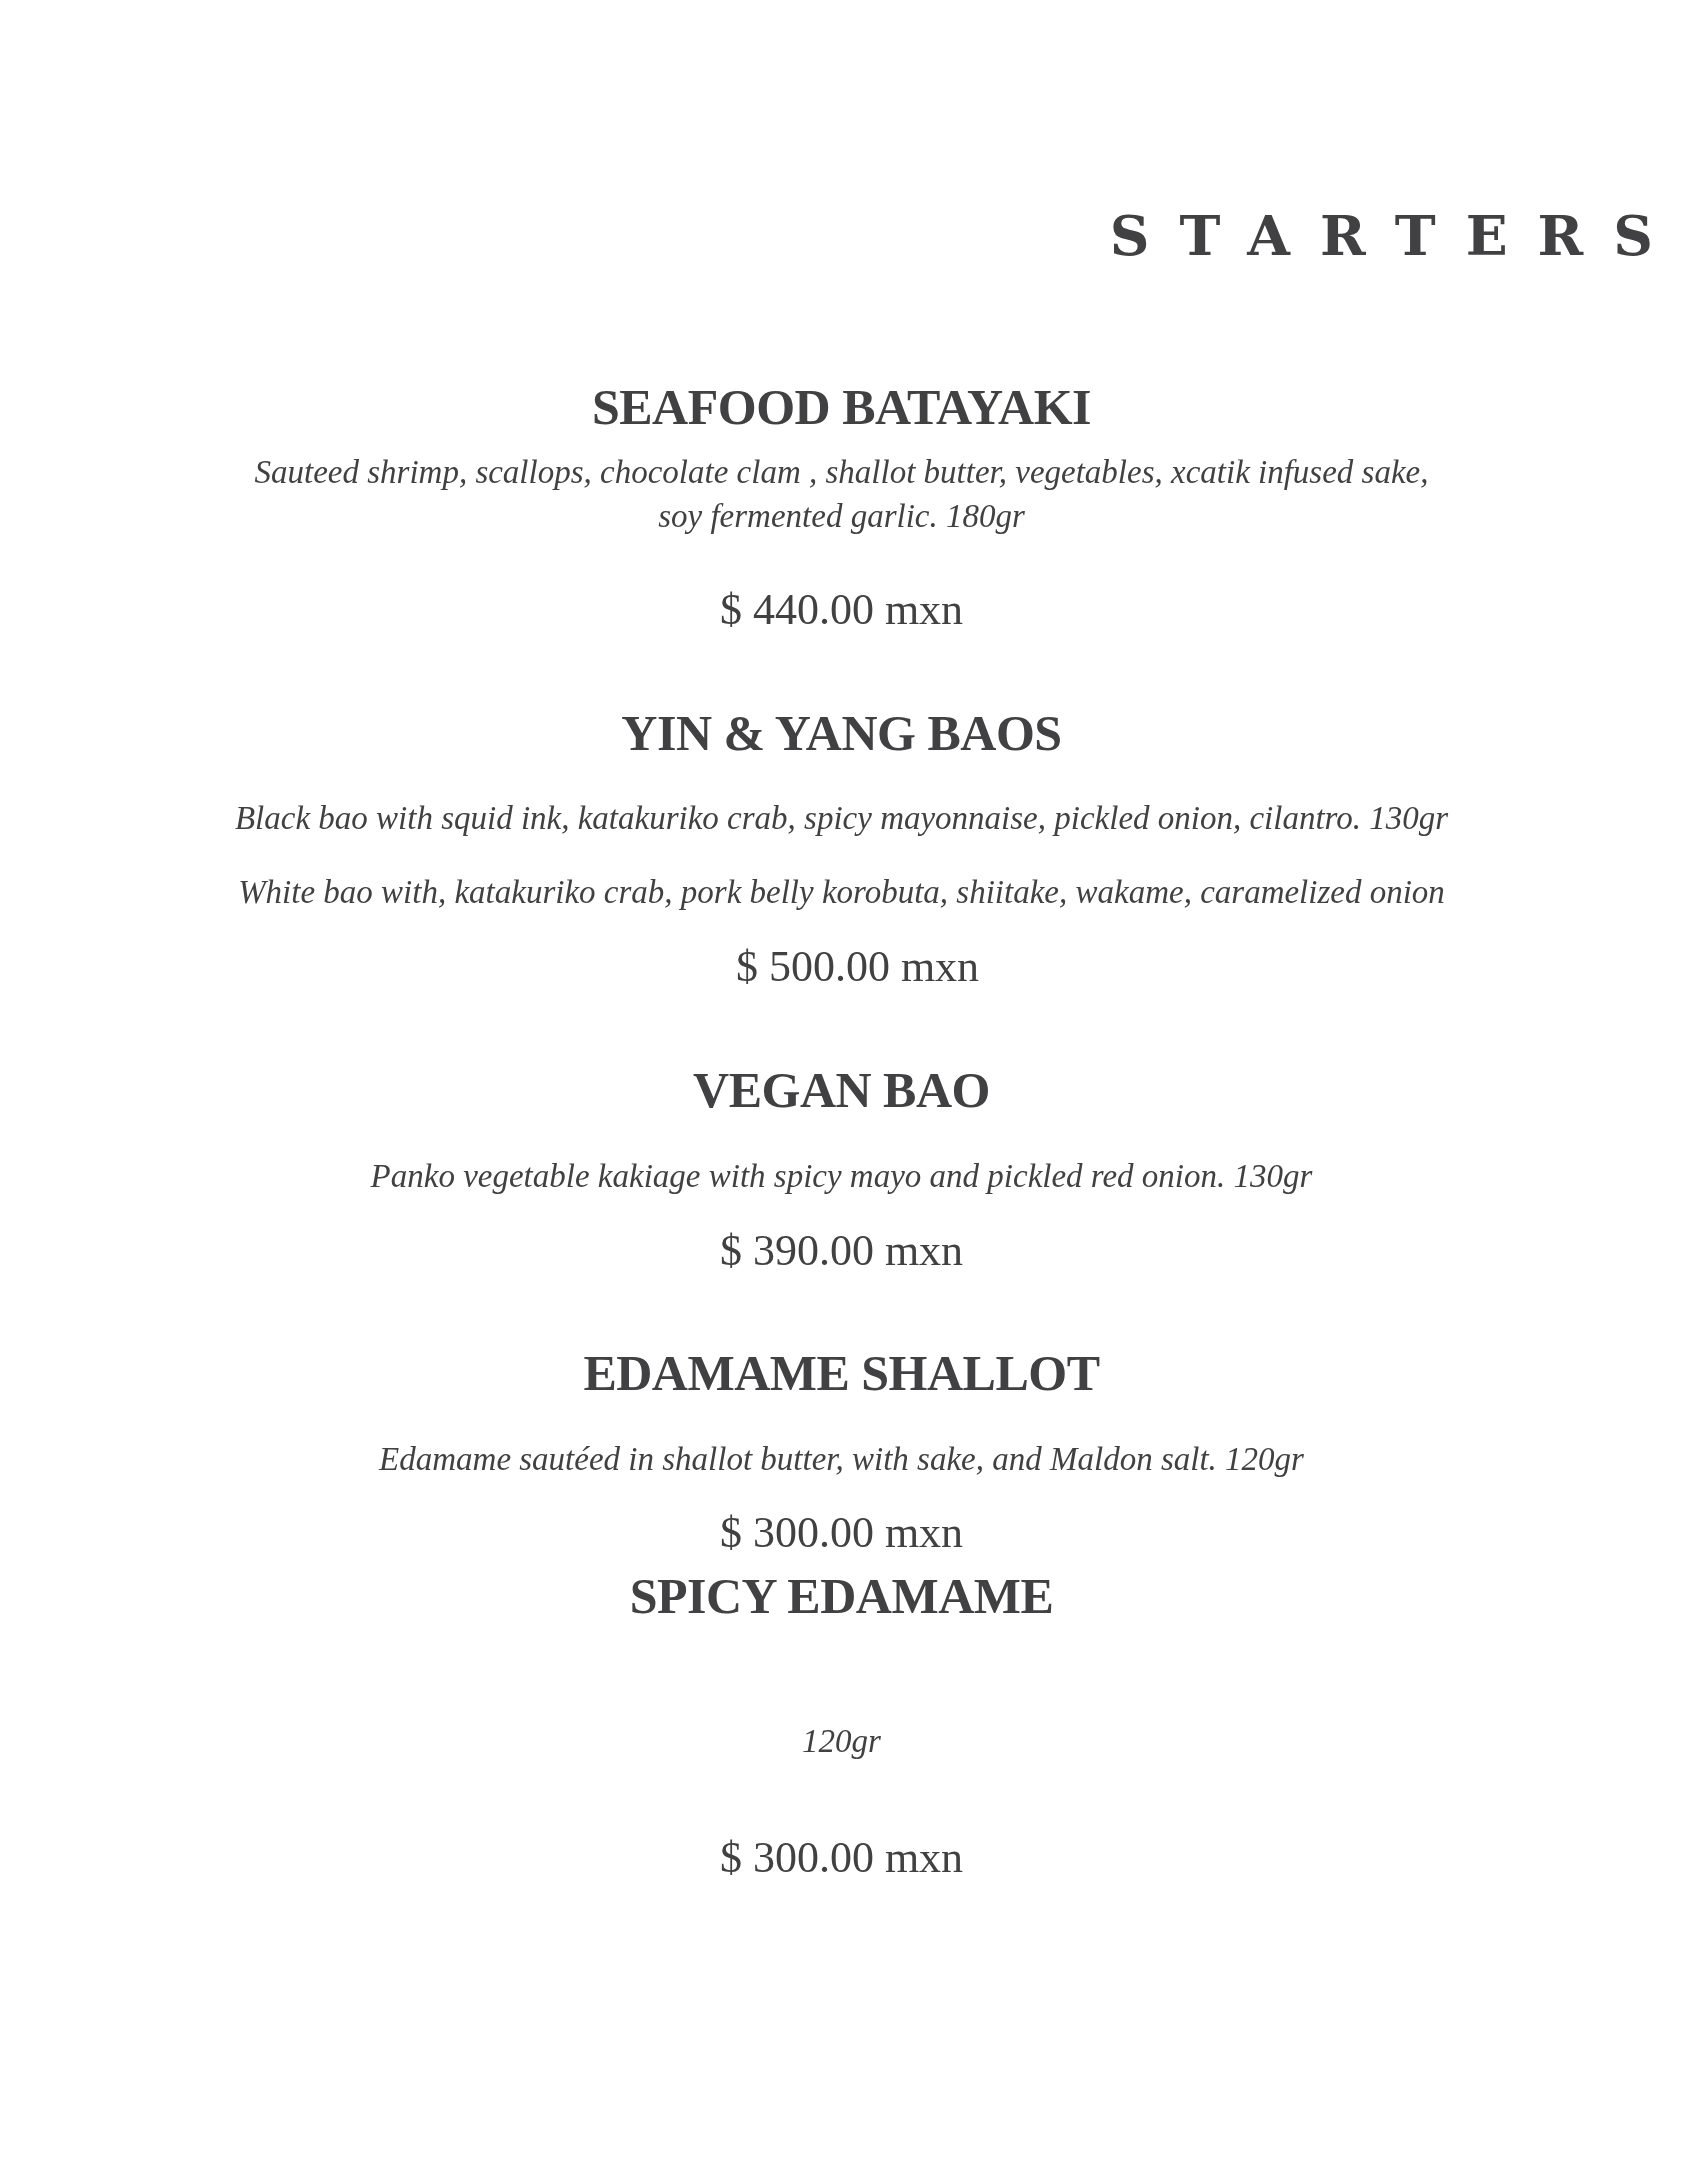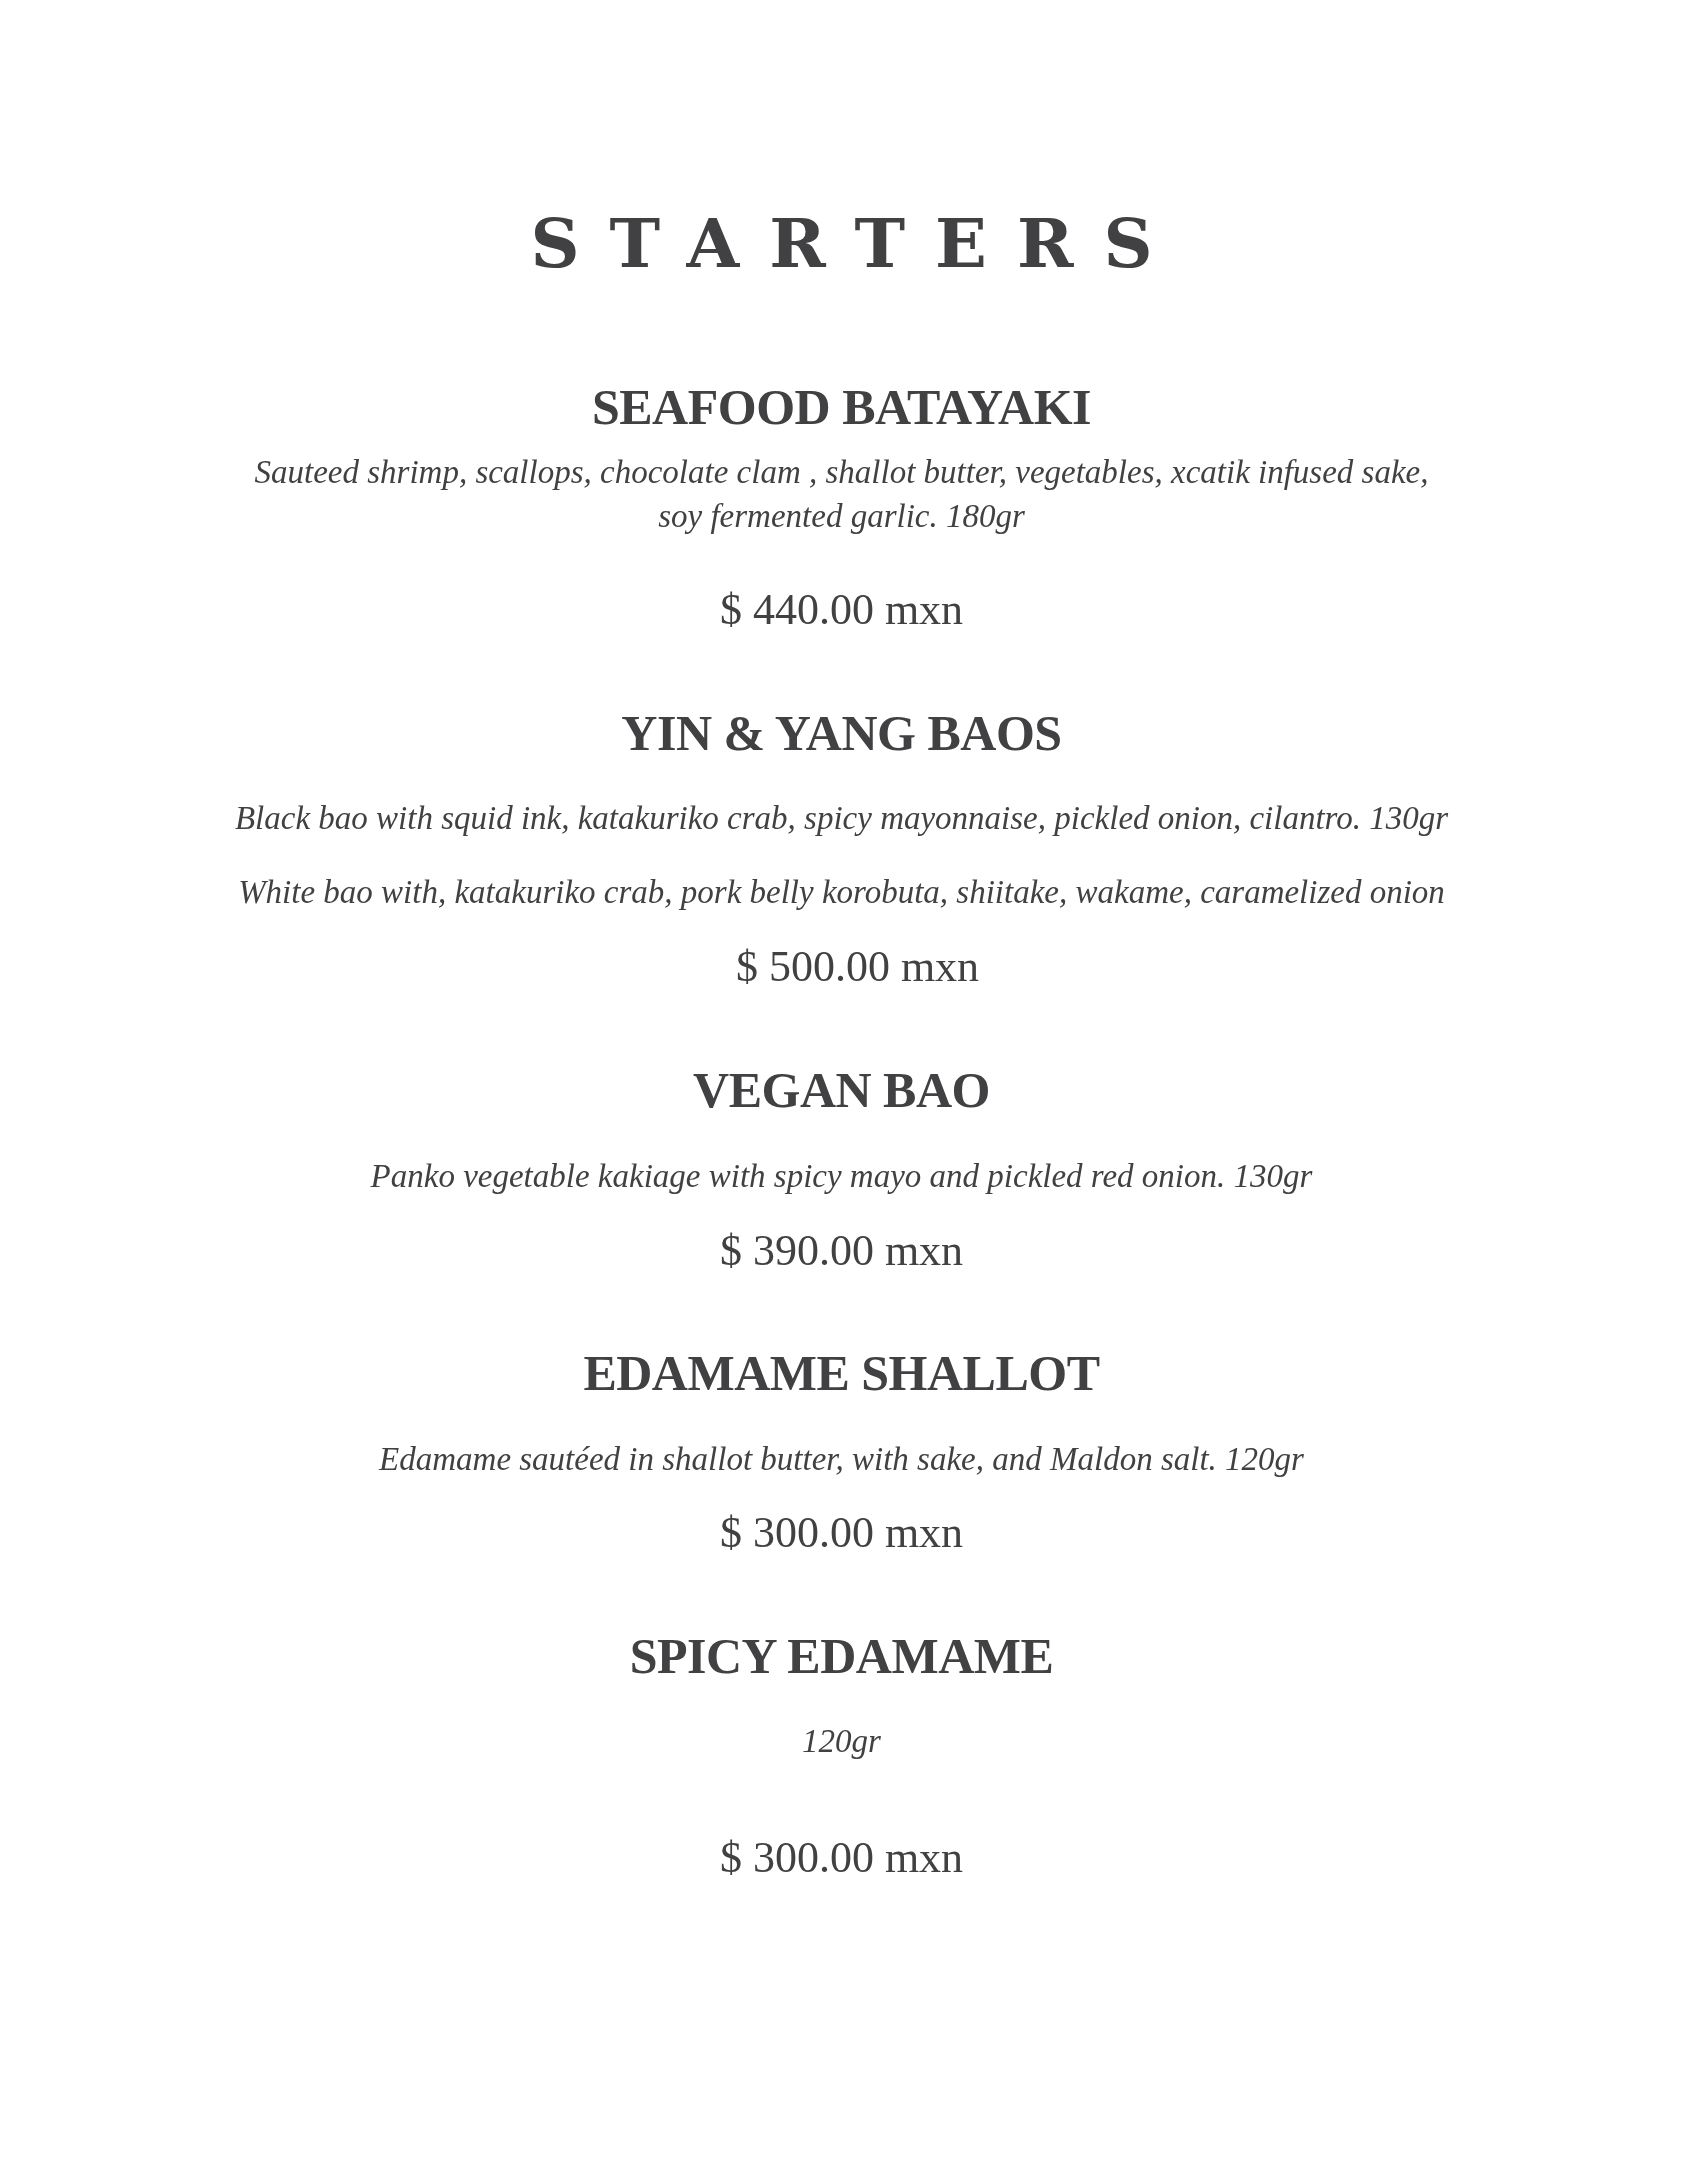--- a/index.html
+++ b/index.html
@@ -1,18 +1,18 @@
 <!DOCTYPE html>
 <html><head>
 <meta charset="utf-8">
 <style>
   html, body { margin:0; padding:0; background:#ffffff; }
   body { width:1683px; height:2178px; position:relative; overflow:hidden; color:#414042; font-family:"DejaVu Serif", serif; }
   .page { position:absolute; left:0; top:0; width:1683px; height:2178px; }
-  .title { position:absolute; left:0; width:1683px; top:203px; text-align:center; font-family:"DejaVu Serif", serif; font-weight:bold; font-size:68px; letter-spacing:30px; padding-left:30px; box-sizing:border-box; color:#414042; }
+  .title { position:absolute; left:0; width:1683px; top:203px; text-align:right; font-family:"DejaVu Serif", serif; font-weight:bold; font-size:55px; letter-spacing:30px; padding-left:30px; box-sizing:border-box; color:#414042; }
   .item { position:absolute; left:0; width:1683px; text-align:center; }
   .name { font-family:"Liberation Serif", serif; font-weight:bold; font-size:50px; color:#414042; line-height:59px; letter-spacing:-0.5px; }
   .desc { font-family:"Liberation Serif", serif; font-style:italic; font-size:33px; color:#414042; line-height:44px; }
   .price { font-family:"Liberation Serif", serif; font-size:44px; color:#414042; line-height:44px; }
 </style>
 </head>
 <body>
 
 <div class="page">
   <div class="title">STARTERS</div>
@@ -54,21 +54,21 @@
   <div class="item" style="top:1344px;">
     <div class="name">EDAMAME SHALLOT</div>
   </div>
   <div class="item" style="top:1437px;">
     <div class="desc">Edamame sautéed in shallot butter, with sake, and Maldon salt. 120gr</div>
   </div>
   <div class="item" style="top:1511px;">
     <div class="price">$ 300.00 mxn</div>
   </div>
 
-  <div class="item" style="top:1627px;">
+  <div class="item" style="top:1567px;">
     <div class="name">SPICY EDAMAME</div>
   </div>
   <div class="item" style="top:1719px;">
     <div class="desc">120gr</div>
   </div>
   <div class="item" style="top:1836px;">
     <div class="price">$ 300.00 mxn</div>
   </div>
 </div>
 

